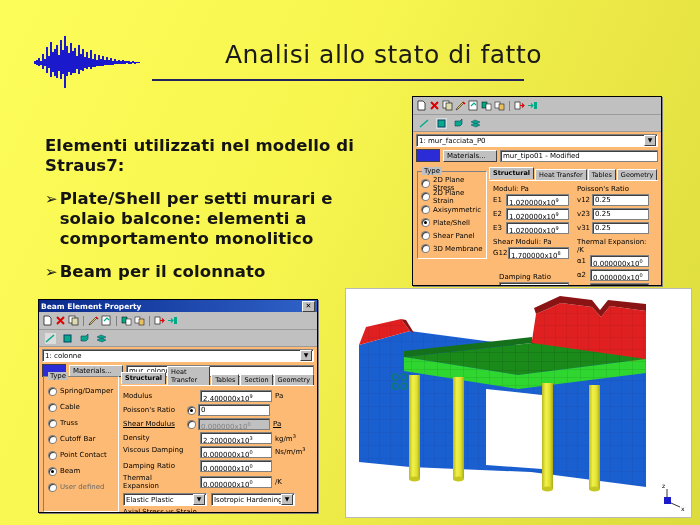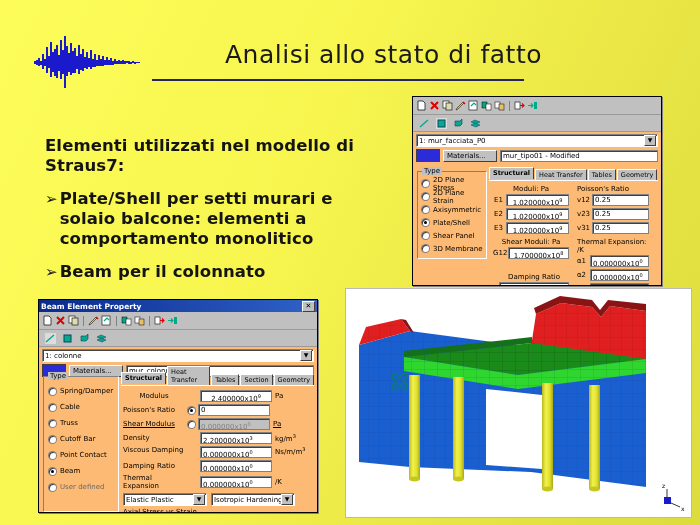--- a/index.html
+++ b/index.html
@@ -258,21 +258,21 @@
     <div style="position:absolute;left:76px;top:72px;right:3px;bottom:0;">
       <div class="tabs">
         <div class="tab active">Structural</div>
         <div class="tab">Heat Transfer</div>
         <div class="tab">Tables</div>
         <div class="tab">Geometry</div>
       </div>
 
       <div style="display:flex;gap:8px;padding:4px 2px 0 4px;">
 
-        <div style="width:76px;text-align:center;">
+        <div style="width:76px;">
           <div class="lbl">Moduli: Pa</div>
           <div style="display:flex;align-items:center;gap:2px;margin-top:1px;">
               <span class="lbl" style="width:11px;">E1</span>
               <span class="field" style="flex:1;"><span>1.020000x10</span><sup>9</sup></span>
             </div>
           <div style="display:flex;align-items:center;gap:2px;margin-top:2px;">
               <span class="lbl" style="width:11px;">E2</span>
               <span class="field" style="flex:1;"><span>1.020000x10</span><sup>9</sup></span>
             </div>
           <div style="display:flex;align-items:center;gap:2px;margin-top:2px;">
@@ -437,21 +437,21 @@
       <div class="tabs">
         <div class="tab active">Structural</div>
         <div class="tab">Heat Transfer</div>
         <div class="tab">Tables</div>
         <div class="tab">Section</div>
         <div class="tab">Geometry</div>
       </div>
 
       <div style="padding:4px 0 0 2px;">
 
-        <div style="display:flex;align-items:center;gap:3px;margin-bottom:2px;text-align:center;">
+        <div style="display:flex;align-items:center;gap:3px;margin-bottom:2px;">
           <span class="lbl" style="width:62px;">Modulus</span>
           <span style="width:9px;"></span>
           <span class="field" style="width:66px;"><span>2.400000x10</span><sup>9</sup></span>
           <span class="lbl">Pa</span>
         </div>
 
         <div style="display:flex;align-items:center;gap:3px;margin-bottom:2px;">
           <span class="lbl" style="width:62px;">Poisson's Ratio</span>
           <span class="radio on"></span>
           <span class="field" style="width:66px;">0</span>

